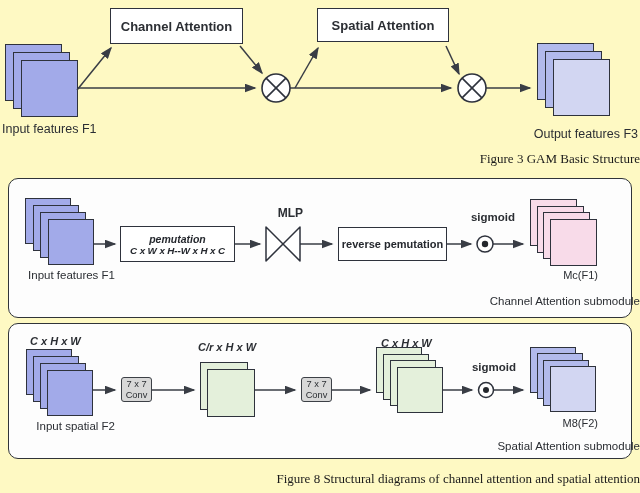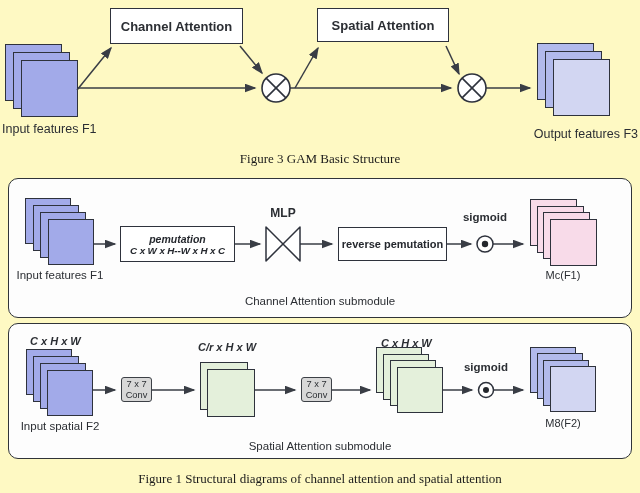--- a/index.html
+++ b/index.html
@@ -11,21 +11,21 @@
   .sq{position:absolute;box-sizing:border-box;border:1.4px solid #2e323c;z-index:1;}
   .blue{background:#a2aae9;}
   .outback{background:#b2baec;}
   .outfront{background:#d2d6f2;}
   .pink{background:#f8dbe9;}
   .green{background:#e4f0db;}
   .convbox{position:absolute;box-sizing:border-box;background:#d8d8d8;border:1.4px solid #3c4046;border-radius:3px;
            display:flex;flex-direction:column;align-items:center;justify-content:center;z-index:1;
            font-size:9.3px;line-height:1.18;color:#2b2e33;}
   .lbl{position:absolute;z-index:3;color:#2b2e33;}
-  .ctr{text-align:center;}
+  .ctr{text-align:right;}
   .bold{font-weight:bold;}
   .ital{font-style:italic;font-weight:600;}
   .serif{font-family:"Liberation Serif",serif;color:#1b1b1b;}
   #wires{position:absolute;left:0;top:0;z-index:2;pointer-events:none;}
   .attn-title{font-weight:bold;font-size:13px;color:#2b2e33;}
 </style>
 </head>
 <body>
 
 <div id="canvas">
@@ -178,15 +178,15 @@
   <div class="lbl ctr" style="left:0;top:295px;width:640px;font-size:11.5px;">Channel Attention submodule</div>
 
   <div class="lbl ital" style="left:30px;top:335px;font-size:11px;">C x H x W</div>
   <div class="lbl ctr" style="left:5px;top:420px;width:110px;font-size:11.5px;">Input spatial F2</div>
   <div class="lbl ital" style="left:198px;top:341px;font-size:11px;">C/r x H x W</div>
   <div class="lbl ital" style="left:381px;top:337px;font-size:11px;">C x H x W</div>
   <div class="lbl ctr bold" style="left:456px;top:361px;width:60px;font-size:11.5px;">sigmoid</div>
   <div class="lbl ctr" style="left:528px;top:417px;width:70px;font-size:11px;">M8(F2)</div>
   <div class="lbl ctr" style="left:0;top:440px;width:640px;font-size:11.5px;">Spatial Attention submodule</div>
 
-  <div class="lbl serif ctr" style="left:0;top:471px;width:640px;font-size:13px;">Figure 1 Structural diagrams of channel attention and spatial attention</div>
+  <div class="lbl serif ctr" style="left:0;top:471px;width:640px;font-size:13px;">Figure 8 Structural diagrams of channel attention and spatial attention</div>
 
 </div>
 
 </body></html>

